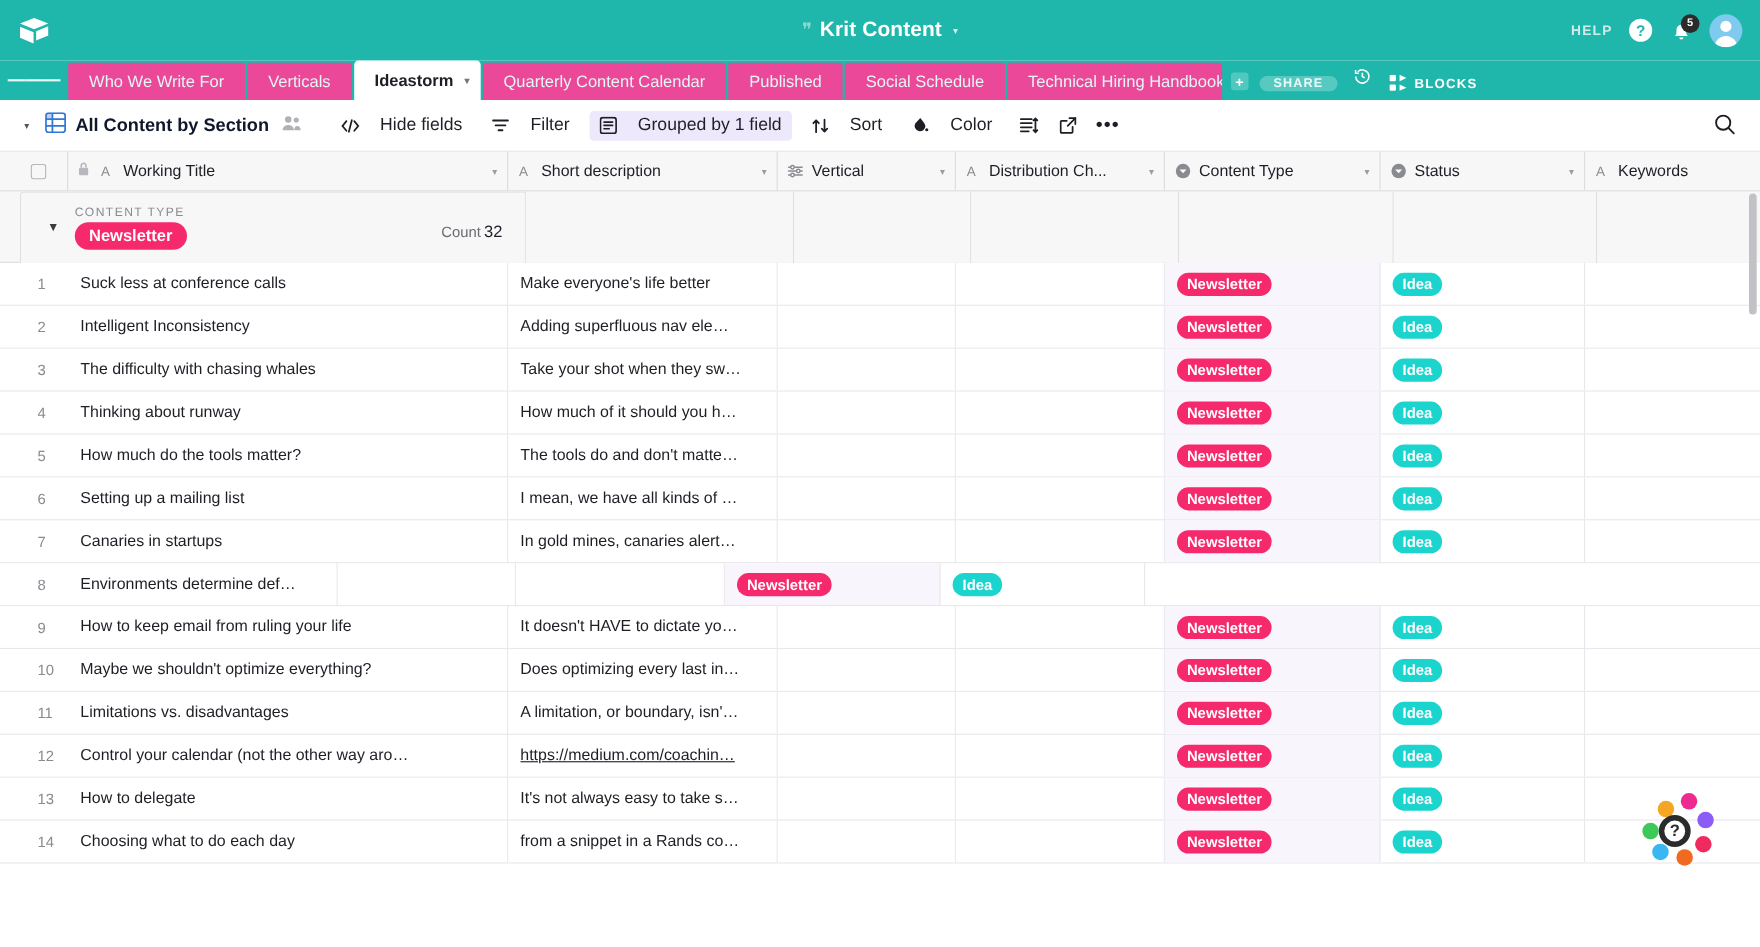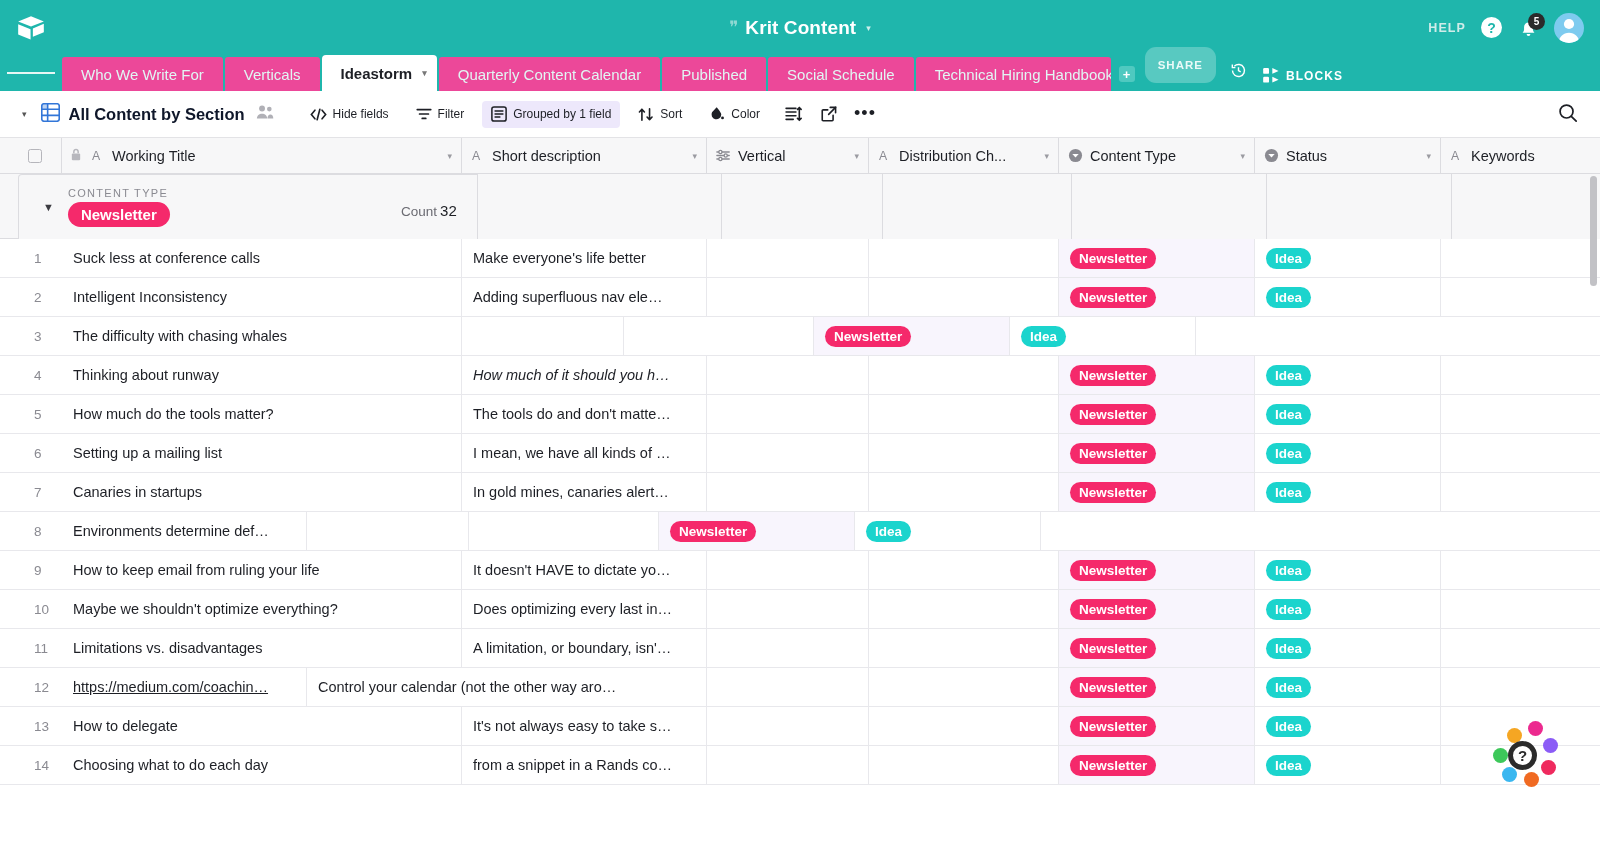--- a/index.html
+++ b/index.html
@@ -71,38 +71,38 @@
   }
   .tab.active .tcaret { color: #777; font-size: 9px; margin-left: 10px; }
   .tab.clipped { overflow: hidden; max-width: 195px; }
   .tab-plus {
     width: 16px; height: 16px; background: #4fc9c0; color: #fff; border-radius: 3px;
     display:flex; align-items:center; justify-content:center; font-size: 13px; font-weight:bold;
     margin: 0 10px 9px 6px; line-height: 1;
   }
   .share-btn {
     background: #58c9c1; color: #eafaf8; font-size: 11.5px; font-weight: bold; letter-spacing: 1px;
-    border-radius: 11px; padding: 12px 13px; margin-bottom: 8px; cursor: pointer;
+    border-radius: 11px; padding: 1px 13px; margin-bottom: 8px; cursor: pointer;
   }
   .hist-ic { margin: 0 0 8px 14px; }
   .blocks-wrap { display:flex; align-items:center; gap: 6px; margin: 0 14px 8px 16px; }
   .blocks-label { color: #ffffff; font-size: 12px; font-weight: bold; letter-spacing: 1.1px; }
 
   
   .toolbar {
     height: 47px; background: #fff; display: flex; align-items: center;
     padding: 0 14px 0 22px; border-bottom: 1px solid #e3e3e6; position: relative;
   }
   .tb-caret { color: #555; font-size: 9px; margin-right: 14px; }
   .grid-ic { margin-right: 9px; }
   .view-name { font-size: 16.5px; font-weight: bold; color: #0f172a; margin-right: 11px; }
   .collab-ic { margin-right: 26px; }
   .tb-btn {
-    display:flex; align-items:center; gap: 6px; height: 27px; padding: 0 9px;
-    border-radius: 4px; color: #1d1f25; font-size: 12px; cursor: pointer; margin-right: 9px;
+    display:flex; align-items:center; gap: 19px; height: 27px; padding: 0 9px;
+    border-radius: 4px; color: #1d1f25; font-size: 16px; cursor: pointer; margin-right: 9px;
   }
   .tb-btn.active { background: #ede8fb; }
   .tb-icon-btn { display:flex; align-items:center; justify-content:center; height:27px; width: 30px; border-radius:4px; cursor:pointer; margin-right: 6px;}
   .dots { font-size: 18px; color: #1d1f25; letter-spacing: 1px; line-height: 0.4; }
   .search-right { position: absolute; right: 22px; top: 12px; cursor: pointer; }
 
   
   .gridwrap { position: relative; height: 727px; }
   .hdrrow {
     display: flex; height: 36px; background: #f7f7f8;
@@ -496,20 +496,23 @@
           </div>
           <div class="cell" style="width: 149px; border-right: none;">
             <span class="txt"></span>
           </div>
         </div>
         <div class="row">
           <div class="cell num">3</div>
           <div class="cell primary">
             <span class="txt">The difficulty with chasing whales</span>
           </div>
+          <div class="cell" style="width: 245px;">
+            <span class="txt">Take your shot when they sw…</span>
+          </div>
           <div class="cell" style="width: 162px;">
             <span class="txt"></span>
           </div>
           <div class="cell" style="width: 190px;">
             <span class="txt"></span>
           </div>
           <div class="cell tinted" style="width: 196px;">
             <span class="pill" style="background: rgb(245, 41, 107);">Newsletter</span>
           </div>
           <div class="cell" style="width: 186px;">
@@ -517,21 +520,21 @@
           </div>
           <div class="cell" style="width: 149px; border-right: none;">
             <span class="txt"></span>
           </div>
         </div>
         <div class="row">
           <div class="cell num">4</div>
           <div class="cell primary">
             <span class="txt">Thinking about runway</span>
           </div>
-          <div class="cell" style="width: 245px; font-style: italic;">
+          <div class="cell" style="width: 245px;">
             <span class="txt">How much of it should you h…</span>
           </div>
           <div class="cell" style="width: 162px;">
             <span class="txt"></span>
           </div>
           <div class="cell" style="width: 190px;">
             <span class="txt"></span>
           </div>
           <div class="cell tinted" style="width: 196px;">
             <span class="pill" style="background: rgb(245, 41, 107);">Newsletter</span>
@@ -703,25 +706,25 @@
           </div>
           <div class="cell" style="width: 186px;">
             <span class="pill" style="background: rgb(27, 212, 205);">Idea</span>
           </div>
           <div class="cell" style="width: 149px; border-right: none;">
             <span class="txt"></span>
           </div>
         </div>
         <div class="row">
           <div class="cell num">12</div>
+          <div class="cell primary">
+            <span class="txt">Control your calendar (not the other way aro…</span>
+          </div>
           <div class="cell" style="width: 245px;">
             <span class="txt link">https://medium.com/coachin…</span>
-          </div>
-          <div class="cell primary">
-            <span class="txt">Control your calendar (not the other way aro…</span>
           </div>
           <div class="cell" style="width: 162px;">
             <span class="txt"></span>
           </div>
           <div class="cell" style="width: 190px;">
             <span class="txt"></span>
           </div>
           <div class="cell tinted" style="width: 196px;">
             <span class="pill" style="background: rgb(245, 41, 107);">Newsletter</span>
           </div>

